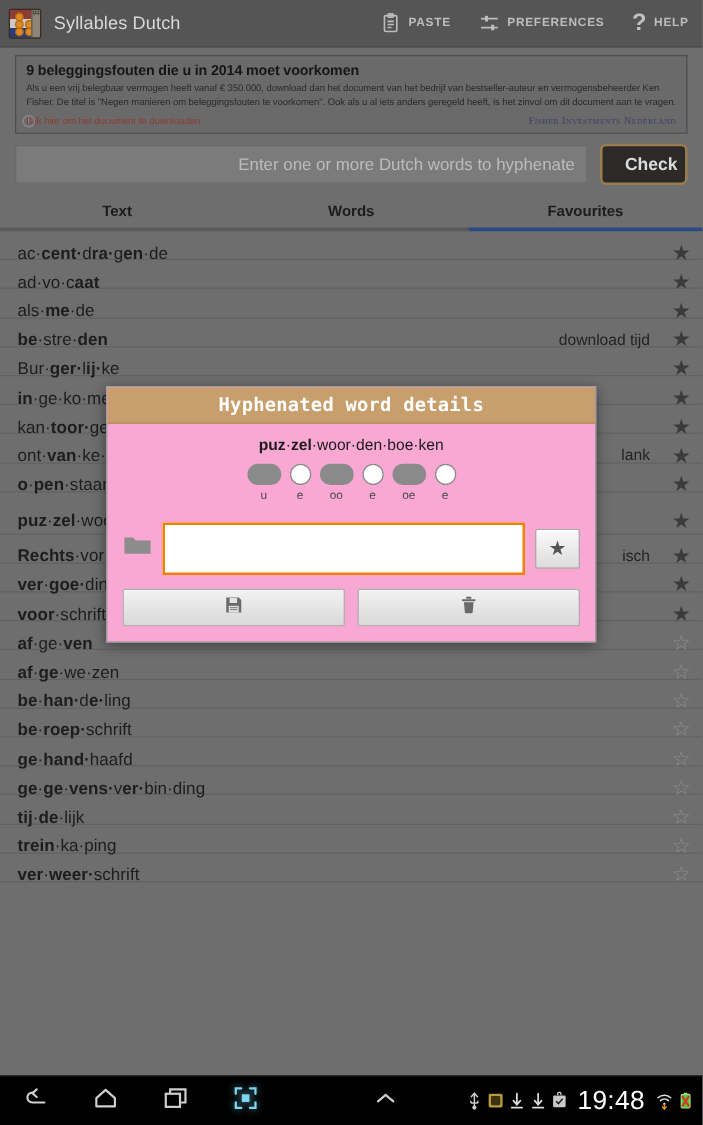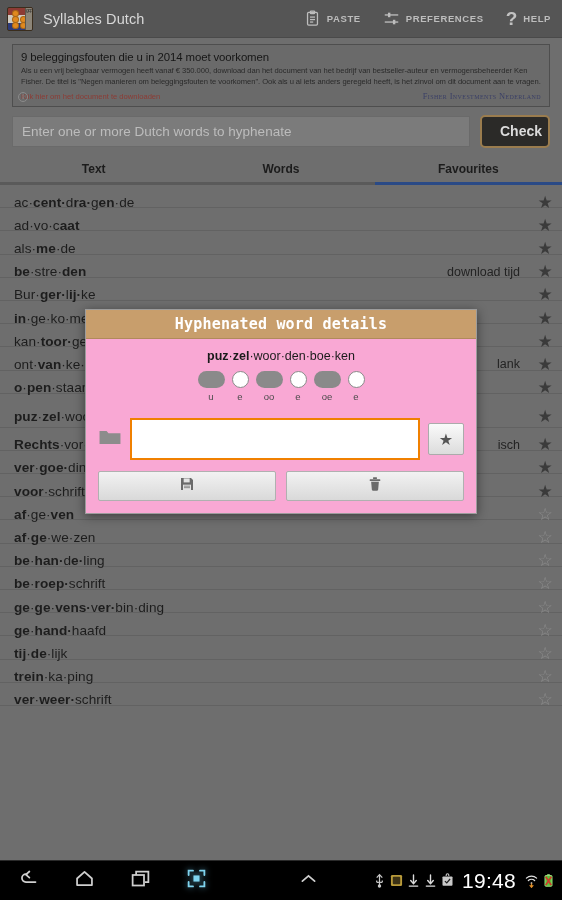--- a/index.html
+++ b/index.html
@@ -45,36 +45,37 @@
   .ab-item .lbl { color:#bdbdbd; font-size:9.5px; font-weight:bold; letter-spacing:.6px; }
   .ab-icon { width:17px; height:17px; color:#bdbdbd; display:block; }
   .q-mark { color:#c2c2c2; font-size:19px; font-weight:bold; line-height:1; }
 
   
   .ad-wrap { padding:6px 12px 3px 12px; }
   .ad {
     border:1px solid #4e4e4e; background:#6a6a6a;
     padding:6px 8px 5px 8px; position:relative;
   }
-  .ad-h { font-size:11.4px; font-weight:normal; color:#161616; margin-bottom:3px; letter-spacing:-.1px; }
+  .ad-h { font-size:11.4px; font-weight:bold; color:#161616; margin-bottom:3px; letter-spacing:-.1px; }
   .ad-b { font-size:7.6px; color:#2a2a2a; line-height:1.42; letter-spacing:-.05px; }
   .ad-foot { display:flex; align-items:flex-end; justify-content:space-between; margin-top:4px; }
   .ad-link { font-size:7.6px; color:#8d3b34; }
   .ad-brand { font-size:8.4px; color:#3a3f66; font-family:"Liberation Serif", serif;
               font-variant:small-caps; letter-spacing:.4px; }
   .ad-cinfo { position:absolute; left:5px; bottom:4px; width:10px; height:10px;
     border:1px solid #8b8b8b; border-radius:50%; color:#9b9b9b;
     font-size:7px; line-height:8px; text-align:center; }
 
   
   .searchrow { display:flex; align-items:center; gap:10px; padding:5px 12px 8px 12px; }
   .search-input {
     flex:1; height:31px; background:#7b7b7b; border:1px solid #6a6a6a;
     color:#000000; font-size:13.5px; padding:0 9px; outline:none;
     font-family:"Liberation Sans", sans-serif;
+    text-align:right;
   }
   .search-input::placeholder { color:#bcbcbc; opacity:1; }
   .check-btn {
     width:70px; height:33px; background:#2b2a28;
     border:2px solid #9a7c4e; border-radius:5px;
     color:#dcdcdc; font-size:14px; font-weight:bold; cursor:pointer;
     font-family:"Liberation Sans", sans-serif;
     padding-left:12px;
   }
 
@@ -293,25 +294,25 @@
       </div>
       <div class="row">
         <span class="word"><b>b</b><b>e</b>·<b>h</b><b>a</b><b>n</b><b>·</b>d<b>e</b><b>·</b>ling</span>
         <span class="star off">☆</span>
       </div>
       <div class="row">
         <span class="word"><b>b</b><b>e</b>·<b>r</b><b>o</b><b>e</b><b>p</b><b>·</b>schrift</span>
         <span class="star off">☆</span>
       </div>
       <div class="row">
+        <span class="word"><b>g</b><b>e</b>·<b>h</b><b>a</b><b>n</b><b>d</b><b>·</b>haafd</span>
+        <span class="star off">☆</span>
+      </div>
+      <div class="row">
         <span class="word"><b>g</b><b>e</b>·<b>g</b><b>e</b>·<b>v</b><b>e</b><b>n</b><b>s</b><b>·</b>v<b>e</b><b>r</b><b>·</b>bin·ding</span>
-        <span class="star off">☆</span>
-      </div>
-      <div class="row">
-        <span class="word"><b>g</b><b>e</b>·<b>h</b><b>a</b><b>n</b><b>d</b><b>·</b>haafd</span>
         <span class="star off">☆</span>
       </div>
       <div class="row">
         <span class="word"><b>t</b><b>i</b><b>j</b>·<b>d</b><b>e</b>·lijk</span>
         <span class="star off">☆</span>
       </div>
       <div class="row">
         <span class="word"><b>t</b><b>r</b><b>e</b><b>i</b><b>n</b>·ka·ping</span>
         <span class="star off">☆</span>
       </div>

